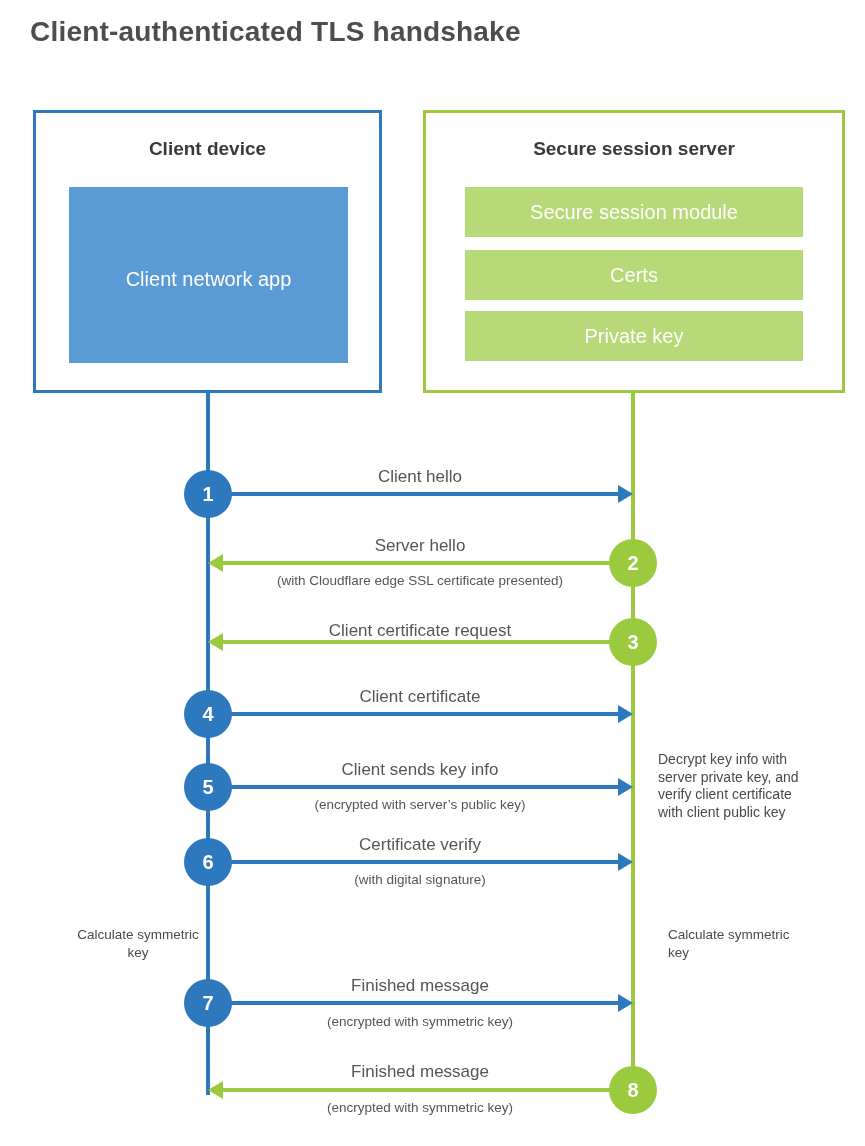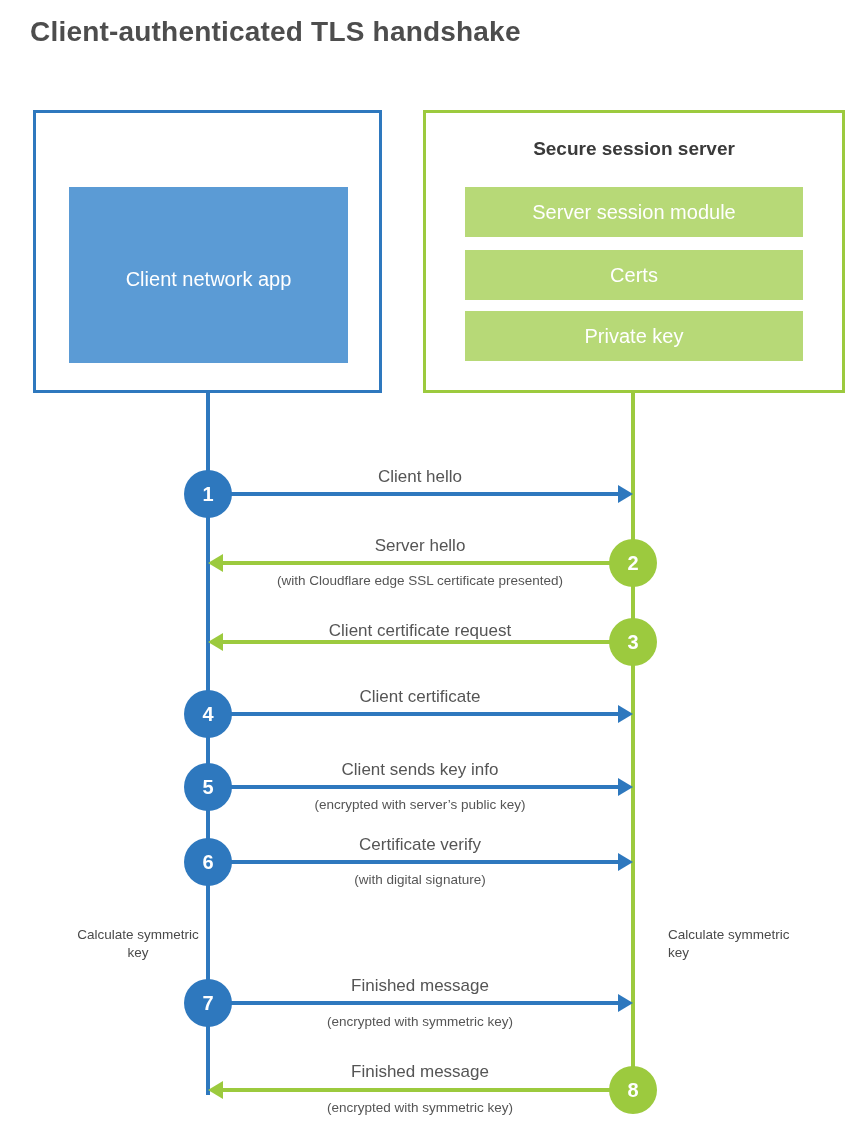--- a/index.html
+++ b/index.html
@@ -76,27 +76,28 @@
   #server-note{left:658px;top:751px;width:158px;font-size:14px;}
 </style>
 </head>
 <body>
 
 <div id="canvas">
 
   <div id="title" class="abs">Client-authenticated TLS handshake</div>
 
   <div id="client-box" class="abs entity-box"></div>
+  <div id="client-heading" class="abs entity-heading">Client device</div>
   <div id="client-module" class="abs">
     <span>Client network app</span>
   </div>
 
   <div id="server-box" class="abs entity-box"></div>
   <div id="server-heading" class="abs entity-heading">Secure session server</div>
-  <div class="abs server-bar" style="top:187px;">Server session module</div>
+  <div class="abs server-bar" style="top:187px;">Secure session module</div>
   <div class="abs server-bar" style="top:250px;">Certs</div>
   <div class="abs server-bar" style="top:311px;">Private key</div>
 
   <div id="client-lifeline" class="abs lifeline"></div>
   <div id="server-lifeline" class="abs lifeline"></div>
 
   <div class="abs arrow-line blue" style="left:208px;top:492px;width:412px;"></div>
   <div class="abs arrow-head right" style="left:618px;top:485px;"></div>
   <div class="abs msg-label" style="top:467px;">Client hello</div>
   <div class="abs step-circle blue" style="left:184px;top:470px;">1</div>
@@ -122,20 +123,21 @@
   <div class="abs msg-label" style="top:760px;">Client sends key info</div>
   <div class="abs msg-sub" style="top:797px;">(encrypted with server’s public key)</div>
   <div class="abs step-circle blue" style="left:184px;top:763px;">5</div>
 
   <div class="abs arrow-line blue" style="left:208px;top:860px;width:412px;"></div>
   <div class="abs arrow-head right" style="left:618px;top:853px;"></div>
   <div class="abs msg-sub" style="top:872px;">(with digital signature)</div>
   <div class="abs msg-label" style="top:835px;">Certificate verify</div>
   <div class="abs step-circle blue" style="left:184px;top:838px;">6</div>
 
+  <div id="server-note" class="abs side-note">Decrypt key info with server private key, and verify client certificate with client public key</div>
   <div id="client-calculate" class="abs side-note">Calculate symmetric key</div>
   <div id="server-calculate" class="abs side-note">Calculate symmetric key</div>
 
   <div class="abs arrow-line blue" style="left:208px;top:1001px;width:412px;"></div>
   <div class="abs arrow-head right" style="left:618px;top:994px;"></div>
   <div class="abs msg-label" style="top:976px;">Finished message</div>
   <div class="abs msg-sub" style="top:1014px;">(encrypted with symmetric key)</div>
   <div class="abs step-circle blue" style="left:184px;top:979px;">7</div>
 
   <div class="abs arrow-line green" style="left:221px;top:1088px;width:412px;"></div>

